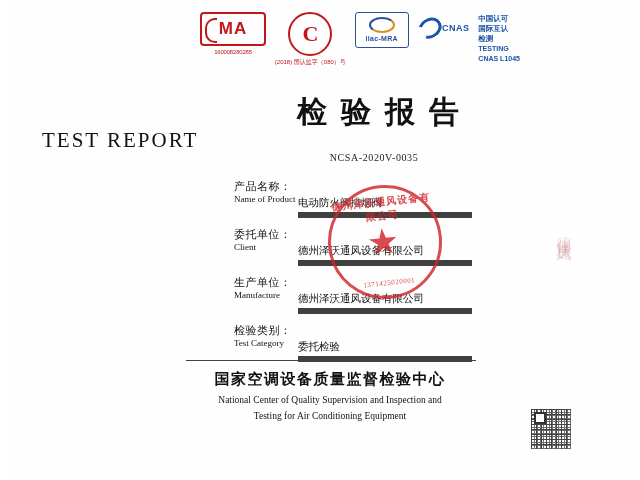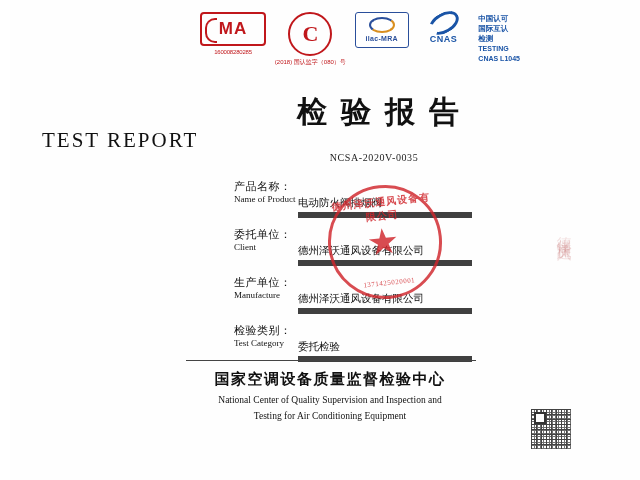--- a/index.html
+++ b/index.html
@@ -123,21 +123,21 @@
     font-size: 7px;
     font-weight: bold;
     letter-spacing: 0.3px;
   }
 
   
   .cnas-mark {
     width: 52px;
     height: 34px;
     display: flex;
-    flex-direction: column;
+    flex-direction: row;
     align-items: center;
     justify-content: center;
     color: #1a54a6;
     font-family: "Liberation Sans", sans-serif;
   }
   .cnas-glyph {
     width: 26px;
     height: 14px;
     border: 3px solid #1a54a6;
     border-radius: 50%;

